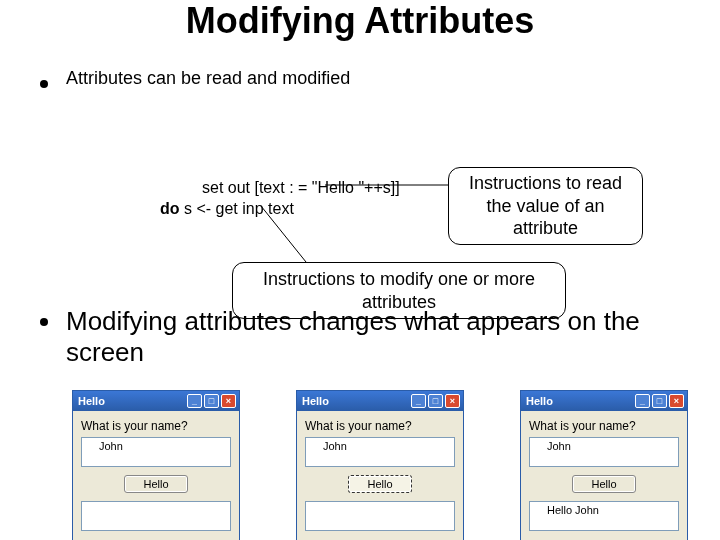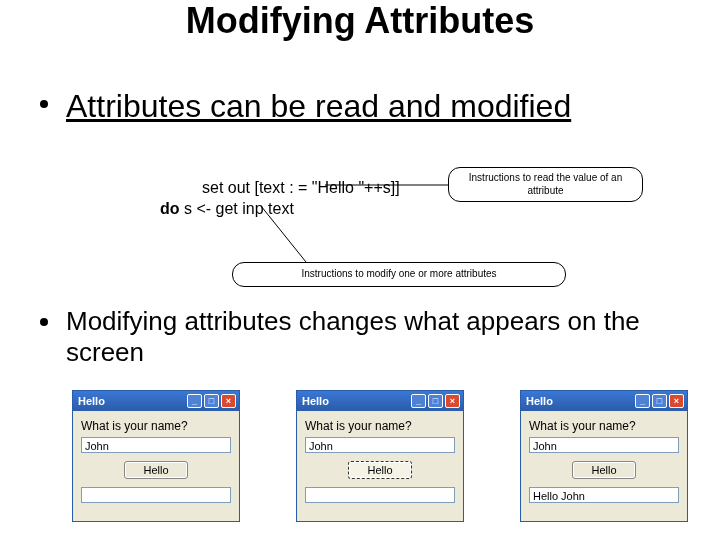--- a/index.html
+++ b/index.html
@@ -9,24 +9,23 @@
     background: #fff;
     position: relative;
     overflow: hidden;
   }
   .title {
     text-align: center;
     font-size: 36px;
     color: #000;
   }
   .bullets {
-    margin-top: 46px;
+    margin-top: 26px;
     padding-left: 40px;
-    font-size: 32px;
-    text-decoration: underline;
+    font-size: 18px;
   }
   .bullet-row {
     display: flex;
     align-items: flex-start;
     margin-bottom: 8px;
   }
   .bullet-dot {
     width: 8px; height: 8px;
     background: #000;
     border-radius: 50%;
@@ -39,21 +38,21 @@
     left: 160px; top: 178px;
     font-size: 16px;
     line-height: 1.3;
   }
   .code-block .kw { font-weight: bold; }
   .callout {
     position: absolute;
     border: 1px solid #000;
     border-radius: 12px;
     background: #fff;
-    font-size: 10px;
+    font-size: 18px;
     padding: 4px 10px;
     text-align: center;
     line-height: 1.25;
   }
   .callout1 { left: 448px; top: 167px; width: 195px; }
   .callout2 { left: 232px; top: 262px; width: 334px; padding: 5px 10px; }
   .second-section {
     position: absolute;
     top: 306px; left: 40px;
     font-size: 26px;
@@ -99,22 +98,22 @@
   .win-body {
     padding: 8px 8px 10px 8px;
   }
   .prompt-label {
     font-size: 12px;
     margin-bottom: 4px;
   }
   .input-box {
     border: 1px solid #7f9db9;
     background: #fff;
-    height: 16px;
-    padding: 0 3px;
+    height: 30px;
+    padding: 0 17px;
     font-size: 11px;
     margin-bottom: 8px;
     line-height: 16px;
     overflow: hidden;
   }
   .btn-row {
     display: flex;
     justify-content: center;
     margin-bottom: 8px;
   }

